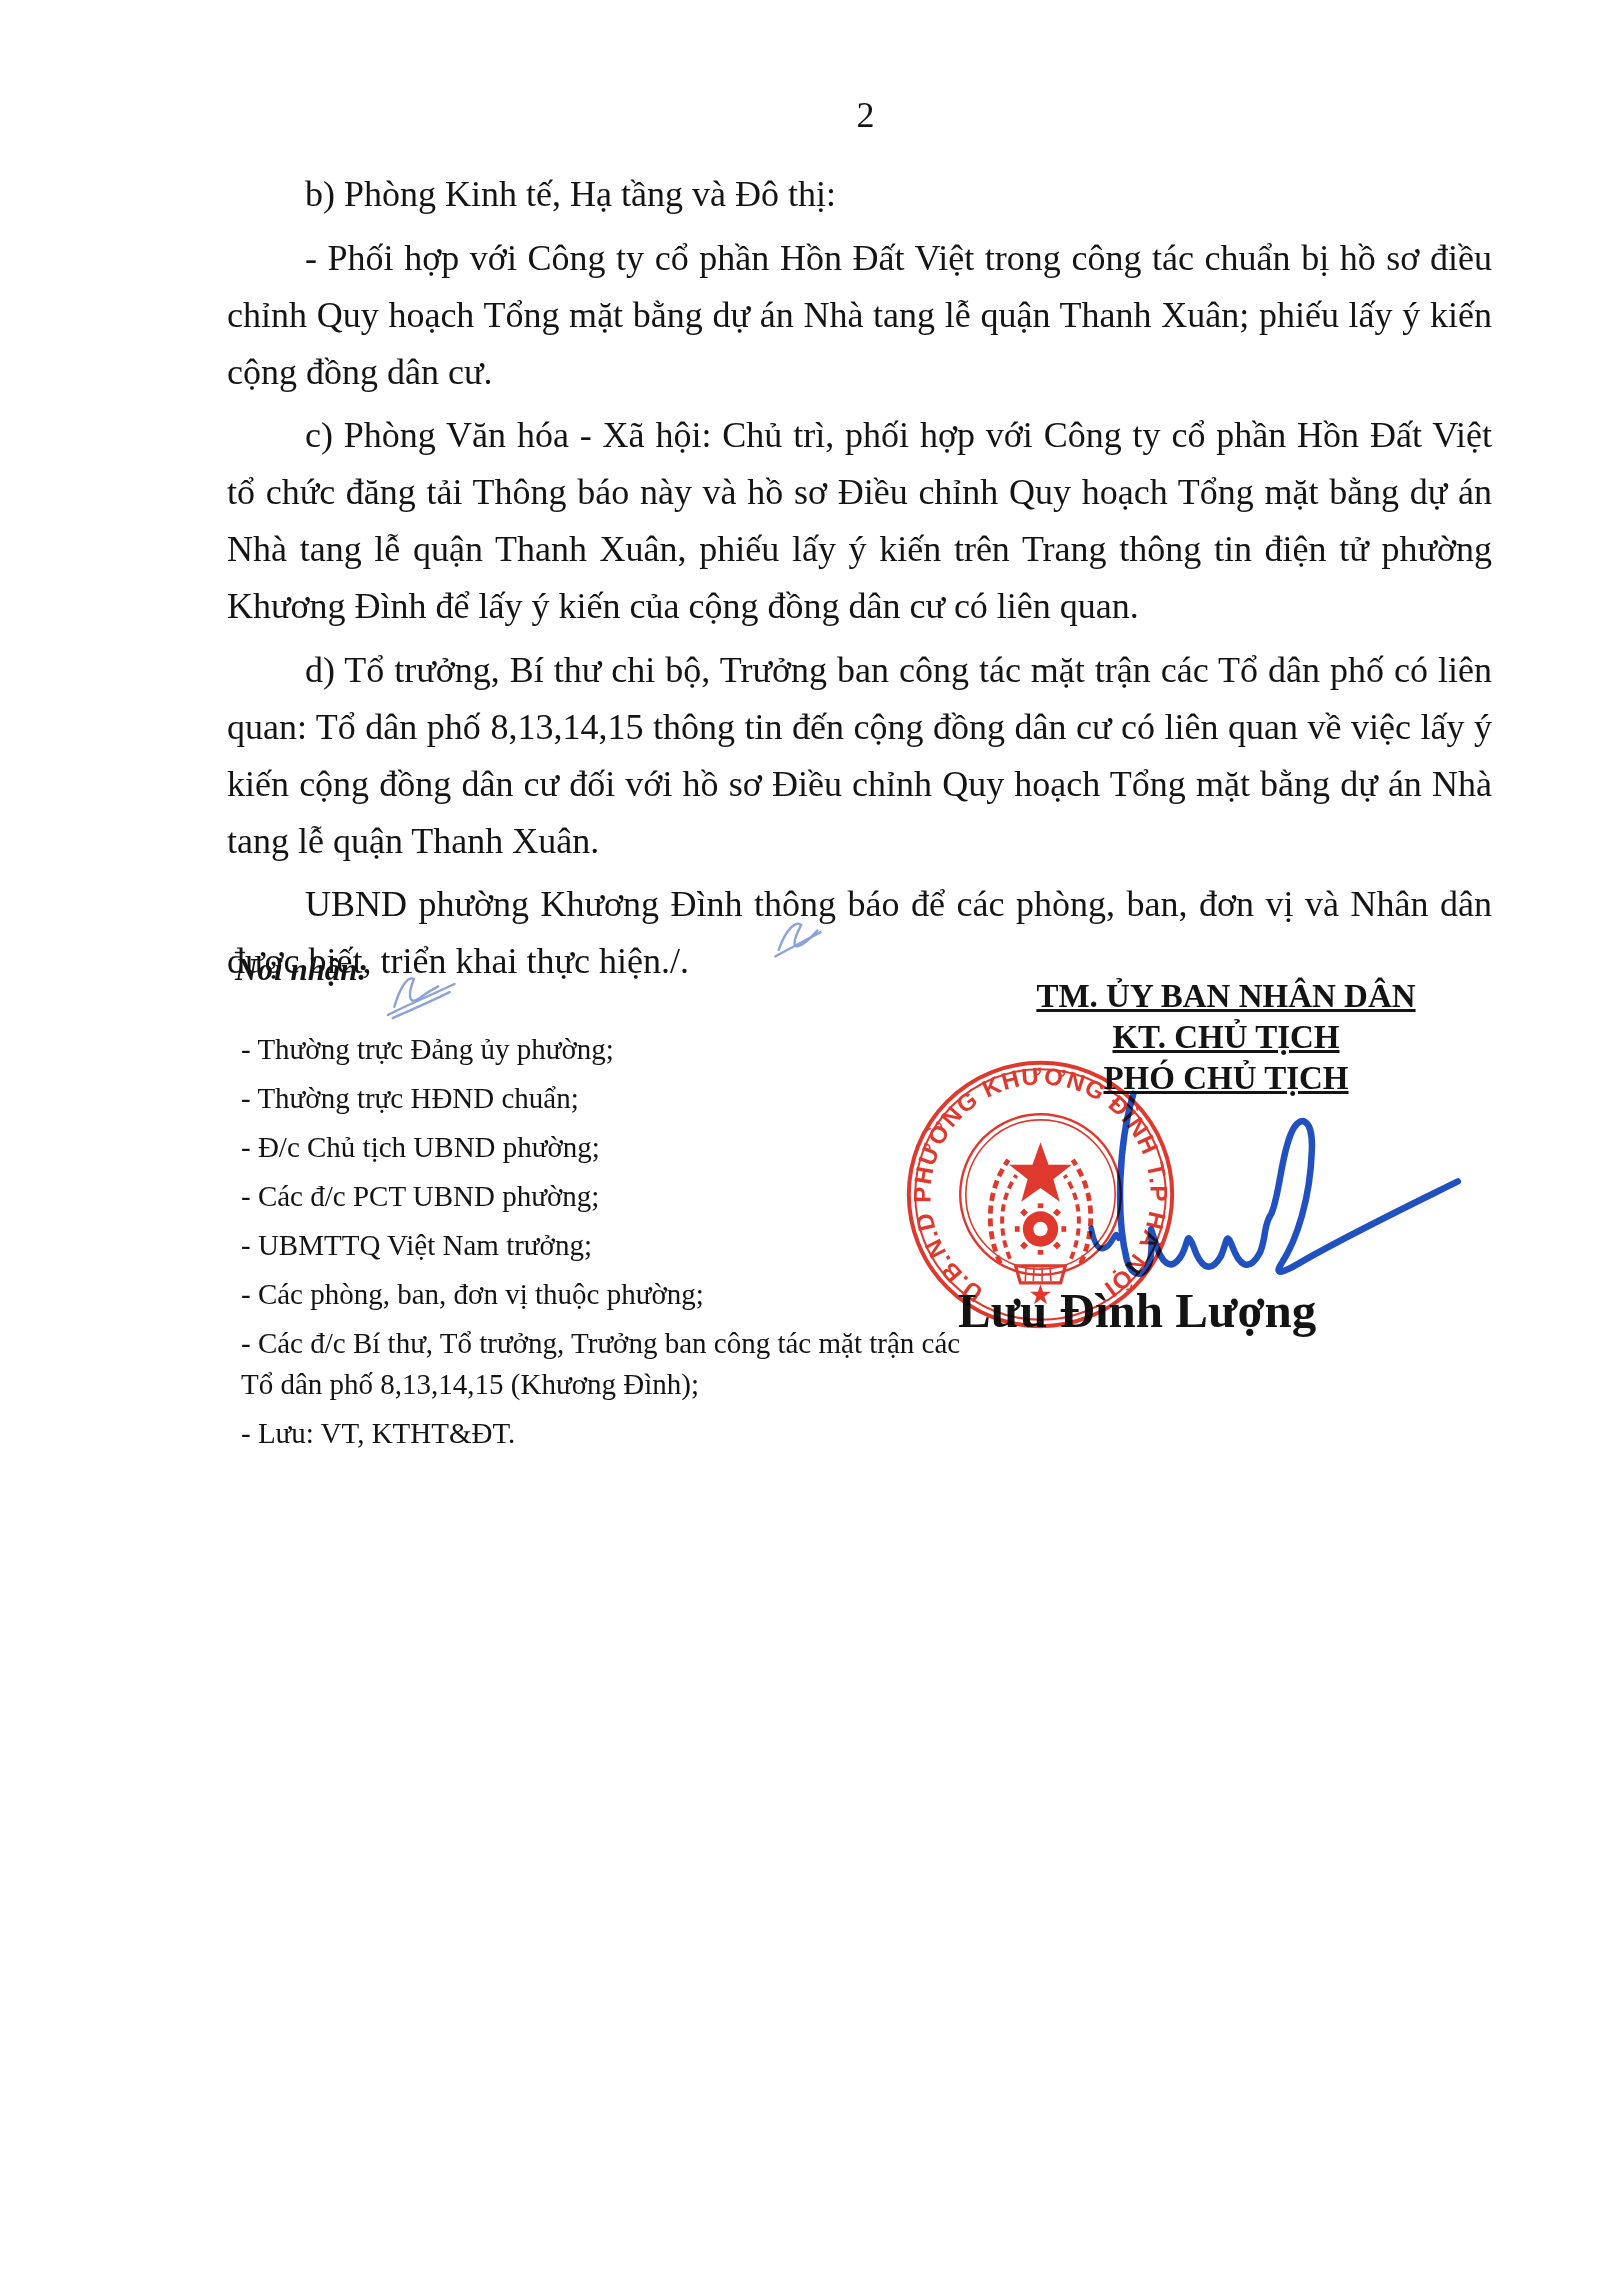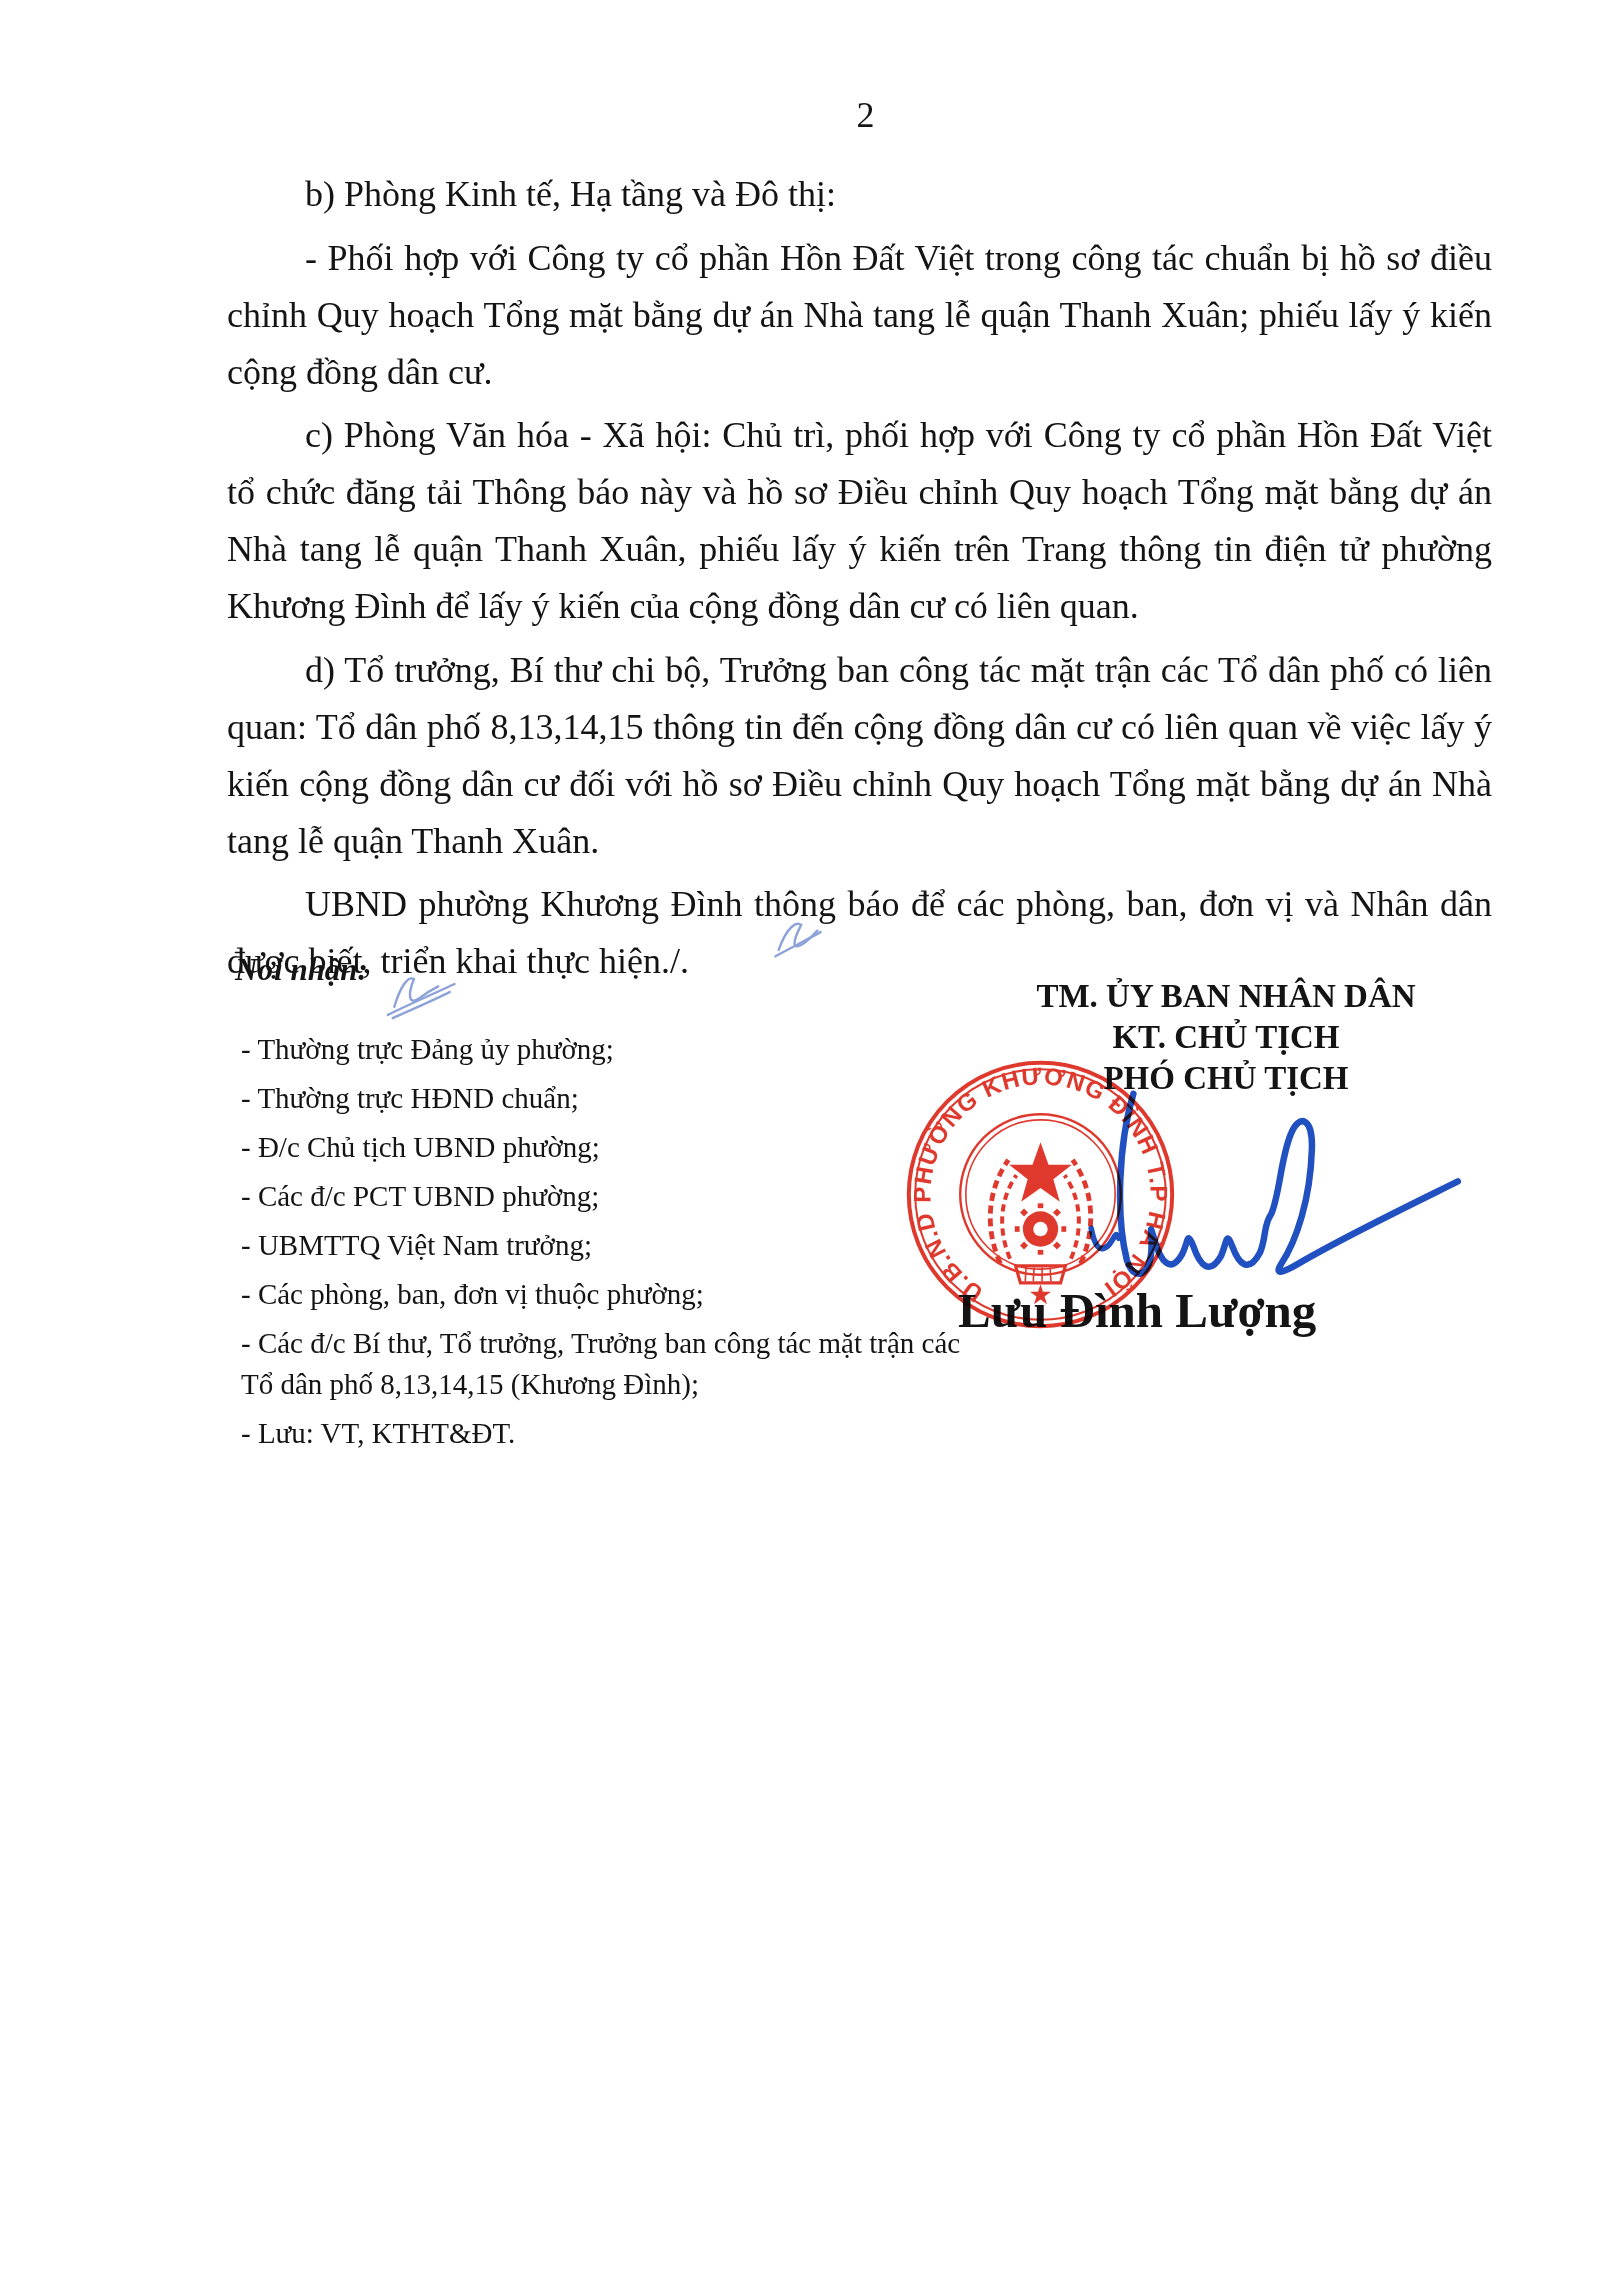--- a/index.html
+++ b/index.html
@@ -24,21 +24,21 @@
     position:absolute;left:235px;top:952px;
     font-size:31px;font-weight:bold;font-style:italic;
   }
   .recipients{
     position:absolute;left:233px;top:1021px;width:763px;
     font-size:29px;line-height:41px;
   }
   .recipients div{margin:8px;}
   .sign-head{
     position:absolute;left:958px;top:976px;width:536px;
-    text-align:center;font-weight:bold;font-size:33px;line-height:41px;
+    text-align:center;font-weight:bold;font-size:33px;line-height:41px;text-decoration:underline;
   }
   .signer-name{
     position:absolute;left:958px;top:1282px;width:536px;
     text-align:left;font-weight:bold;font-size:49px;
   }
   .seal-svg{
     position:absolute;left:904px;top:1058px;width:273px;height:273px;
     mix-blend-mode:multiply;opacity:.93;pointer-events:none;
   }
   .sig-svg{

